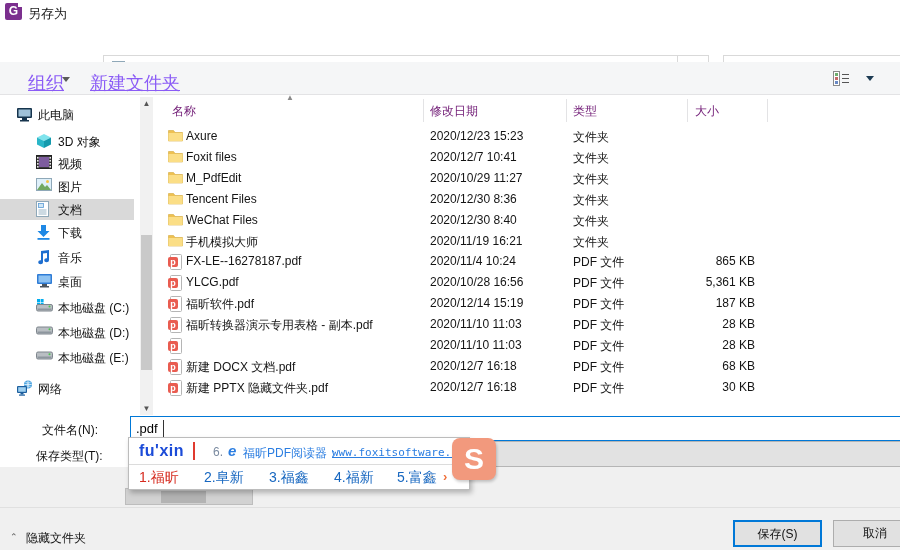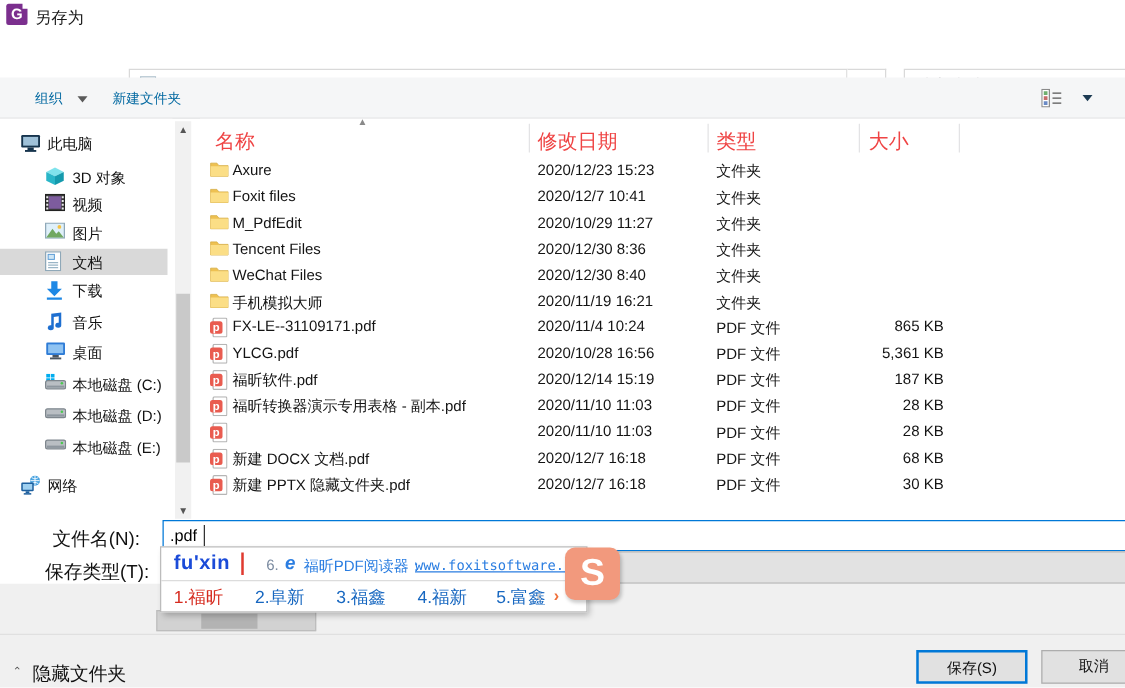--- a/index.html
+++ b/index.html
@@ -26,54 +26,54 @@
   .crumb { top:5px; height:16px; line-height:16px; font-size:12px; color:#222; padding:0 4px; }
   .crumb-sep { top:5px; height:16px; line-height:16px; font-size:10px; color:#6b6b6b; }
   #address-chevron { left:548px; top:5px; font-size:10px; color:#6b6b6b; }
   #refresh-btn { left:678px; top:30px; width:31px; height:26px; border:1px solid #d9d9d9; border-left:none;
     text-align:center; line-height:24px; font-size:14px; color:#5a5a5a; background:#fff; }
   #searchbox { left:723px; top:30px; width:180px; height:26px; border:1px solid #d9d9d9; background:#fff;
     font-size:12px; color:#444; padding:0 10px; outline:none; font-family:inherit; }
 
   
   #toolbar { left:0; top:62px; width:900px; height:33px; background:#f5f6f7; border-bottom:1px solid #e3e3e5; }
-  .tool-label { top:9px; font-size:11px; color:#0369a1; }
+  .tool-label { top:9px; font-size:18px; color:#8b5cf6;text-decoration:underline; }
   .tri-down { width:0; height:0; border-left:4px solid transparent; border-right:4px solid transparent;
     border-top:5px solid #5a5a5a; }
   #view-dropdown-arrow { left:866px; top:14px; border-top-color:#1d3b53; }
 
   
   #sidebar { left:0; top:95px; width:138px; height:320px; background:#fff; }
   .side-item { left:0; height:21px; width:134px; }
   .side-item.selected { background:#d9d9d9; }
   .side-icon { position:absolute; top:2px; width:17px; height:17px; }
   .side-label { position:absolute; top:3px; font-size:12px; color:#121212; white-space:nowrap; }
 
   
   #side-scroll { left:140px; top:97px; width:13px; height:318px; background:#f1f1f1; }
   .scroll-arrow { left:0; width:13px; height:13px; font-size:8px; color:#555; text-align:center; line-height:13px; }
   #side-scroll-thumb { left:1px; top:138px; width:11px; height:135px; background:#c9c9c9; }
 
   
   #filelist { left:160px; top:95px; width:740px; height:315px; background:#fff; }
   #list-header { left:0; top:2px; width:740px; height:27px; }
-  .col-head { position:absolute; top:6px; font-size:16px; color:#ef4444; }
+  .col-head { position:absolute; top:6px; font-size:12px; color:#701a75; }
   .col-sep { position:absolute; top:2px; width:1px; height:23px; background:#e3e3e5; }
   #sort-caret { left:126px; top:-4px; font-size:8px; color:#8a8a8a; }
   #file-rows { left:0; top:31px; width:740px; height:280px; }
   .frow { position:absolute; left:0; width:740px; height:20px; }
   .fcell { position:absolute; top:3px; font-size:12px; color:#141414; white-space:nowrap; }
   .fcell.name { left:26px; }
   .fcell.date { left:270px; }
   .fcell.type { left:413px; }
   .fcell.size { left:495px; width:100px; text-align:right; }
   .ficon { position:absolute; left:8px; top:3px; width:15px; height:15px; }
 
   
-  .field-label { font-size:15px; color:#111; }
+  .field-label { font-size:12px; color:#111; }
   #filename-input { left:130px; top:416px; width:772px; height:25px; border:1px solid #0078d7;
     font-size:13px; padding:0 5px; color:#000; outline:none; font-family:inherit; background:#fff; }
   #filename-caret { left:163px; top:420px; width:1px; height:17px; background:#333; }
   #savetype-combo { left:130px; top:441px; width:772px; height:26px; background:#e2e2e2; border:1px solid #b5b5b5; }
 
   #bottom-gray { left:0; top:467px; width:900px; height:83px; background:#f0f0f0; }
   #behind-fragment { left:125px; top:488px; width:128px; height:17px; background:#d2d2d2; border:1px solid #bdbdbd; }
   #behind-fragment-inner { left:35px; top:2px; width:45px; height:12px; background:#b3b3b3; }
 
   
@@ -349,21 +349,21 @@
         <span class="fcell date">2020/11/19 16:21</span>
         <span class="fcell type">文件夹</span>
         <span class="fcell size"></span>
       </div>
       <div class="frow" style="top: 125.4px;">
         <span class="ficon"><svg width="14" height="16" viewBox="0 0 14 16">
             <rect x="2.5" y="0.5" width="11" height="15" rx="1" fill="#fff" stroke="#b5b5b5"></rect>
             <rect x="0" y="3" width="10" height="10" rx="2" fill="#e95c50"></rect>
             <text x="5" y="11" font-size="9" font-weight="bold" fill="#fff" text-anchor="middle" font-family="Liberation Sans,sans-serif">p</text>
           </svg></span>
-        <span class="fcell name">FX-LE--31109171.pdf</span>
+        <span class="fcell name">FX-LE--16278187.pdf</span>
         <span class="fcell date">2020/11/4 10:24</span>
         <span class="fcell type">PDF 文件</span>
         <span class="fcell size">865 KB</span>
       </div>
       <div class="frow" style="top: 146.3px;">
         <span class="ficon"><svg width="14" height="16" viewBox="0 0 14 16">
             <rect x="2.5" y="0.5" width="11" height="15" rx="1" fill="#fff" stroke="#b5b5b5"></rect>
             <rect x="0" y="3" width="10" height="10" rx="2" fill="#e95c50"></rect>
             <text x="5" y="11" font-size="9" font-weight="bold" fill="#fff" text-anchor="middle" font-family="Liberation Sans,sans-serif">p</text>
           </svg></span>

